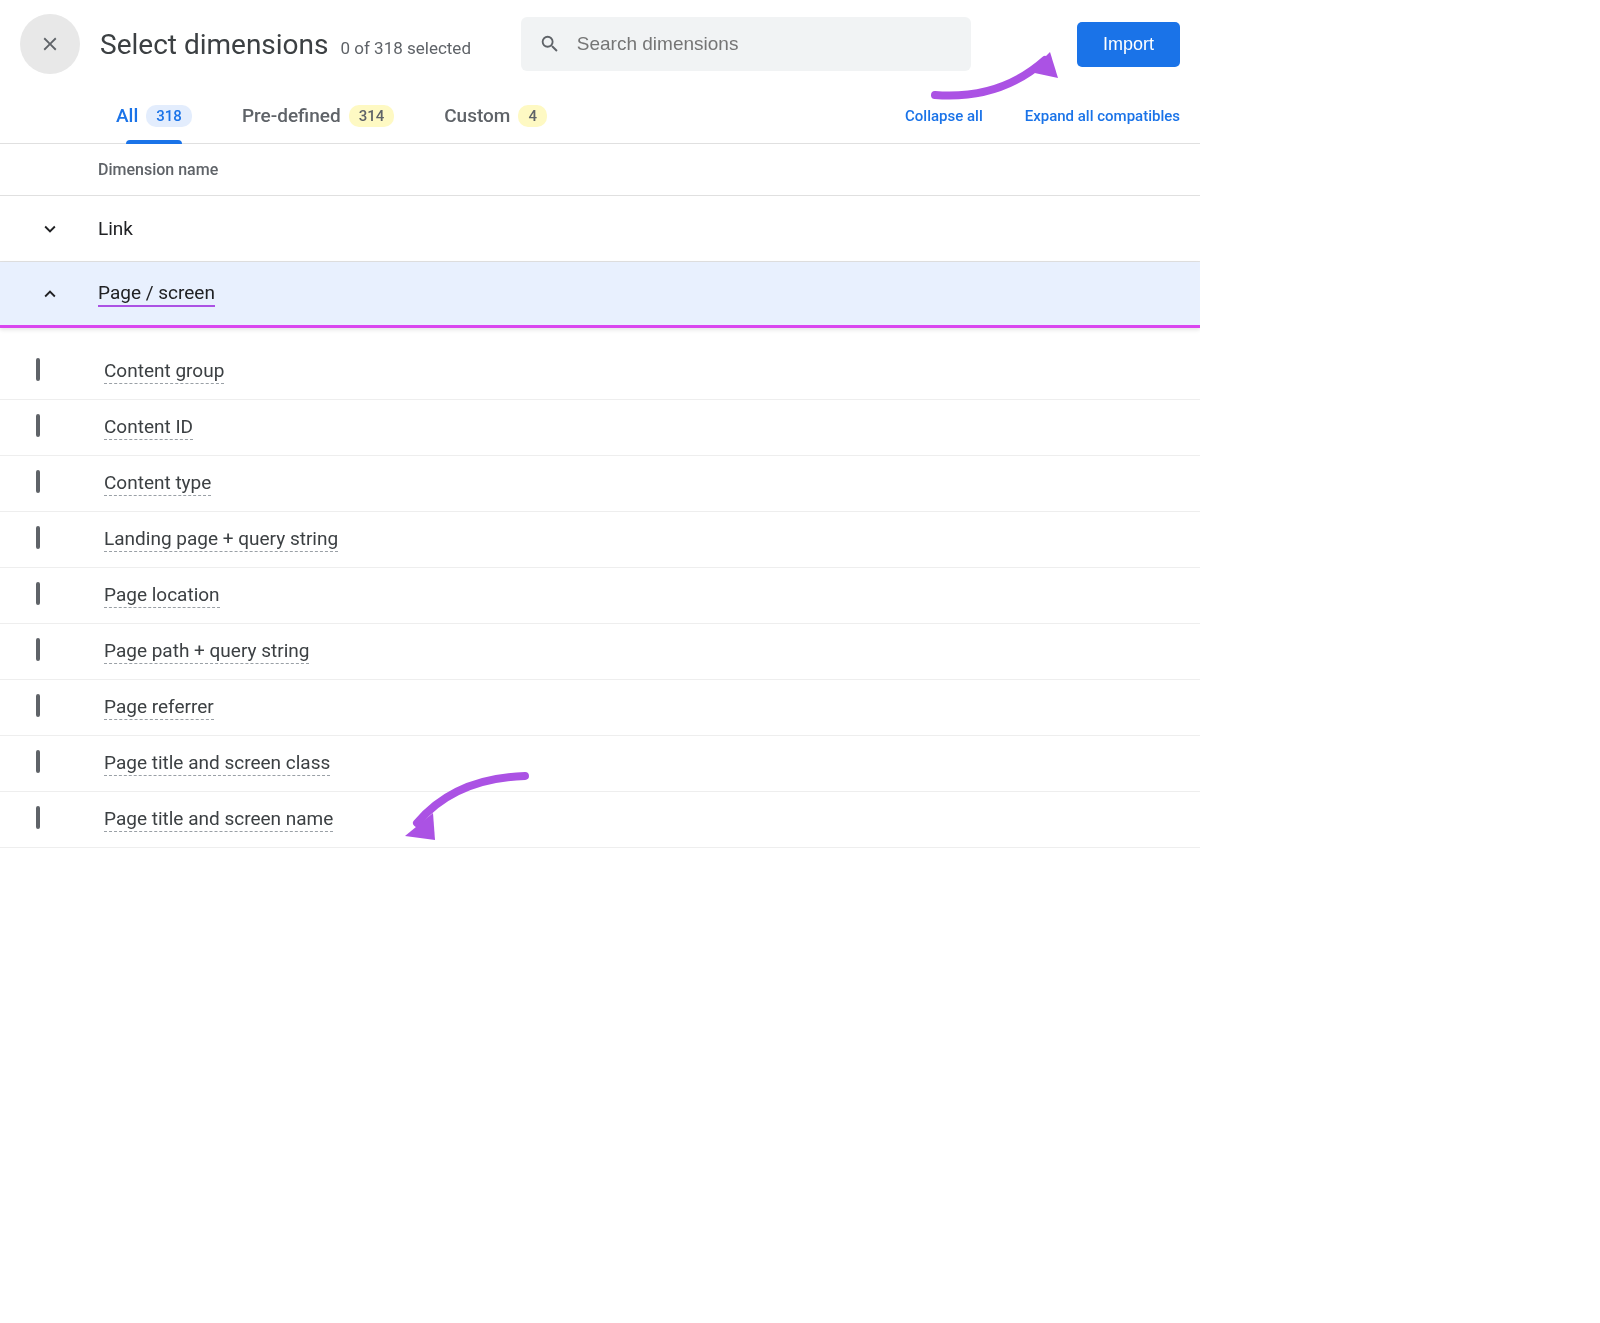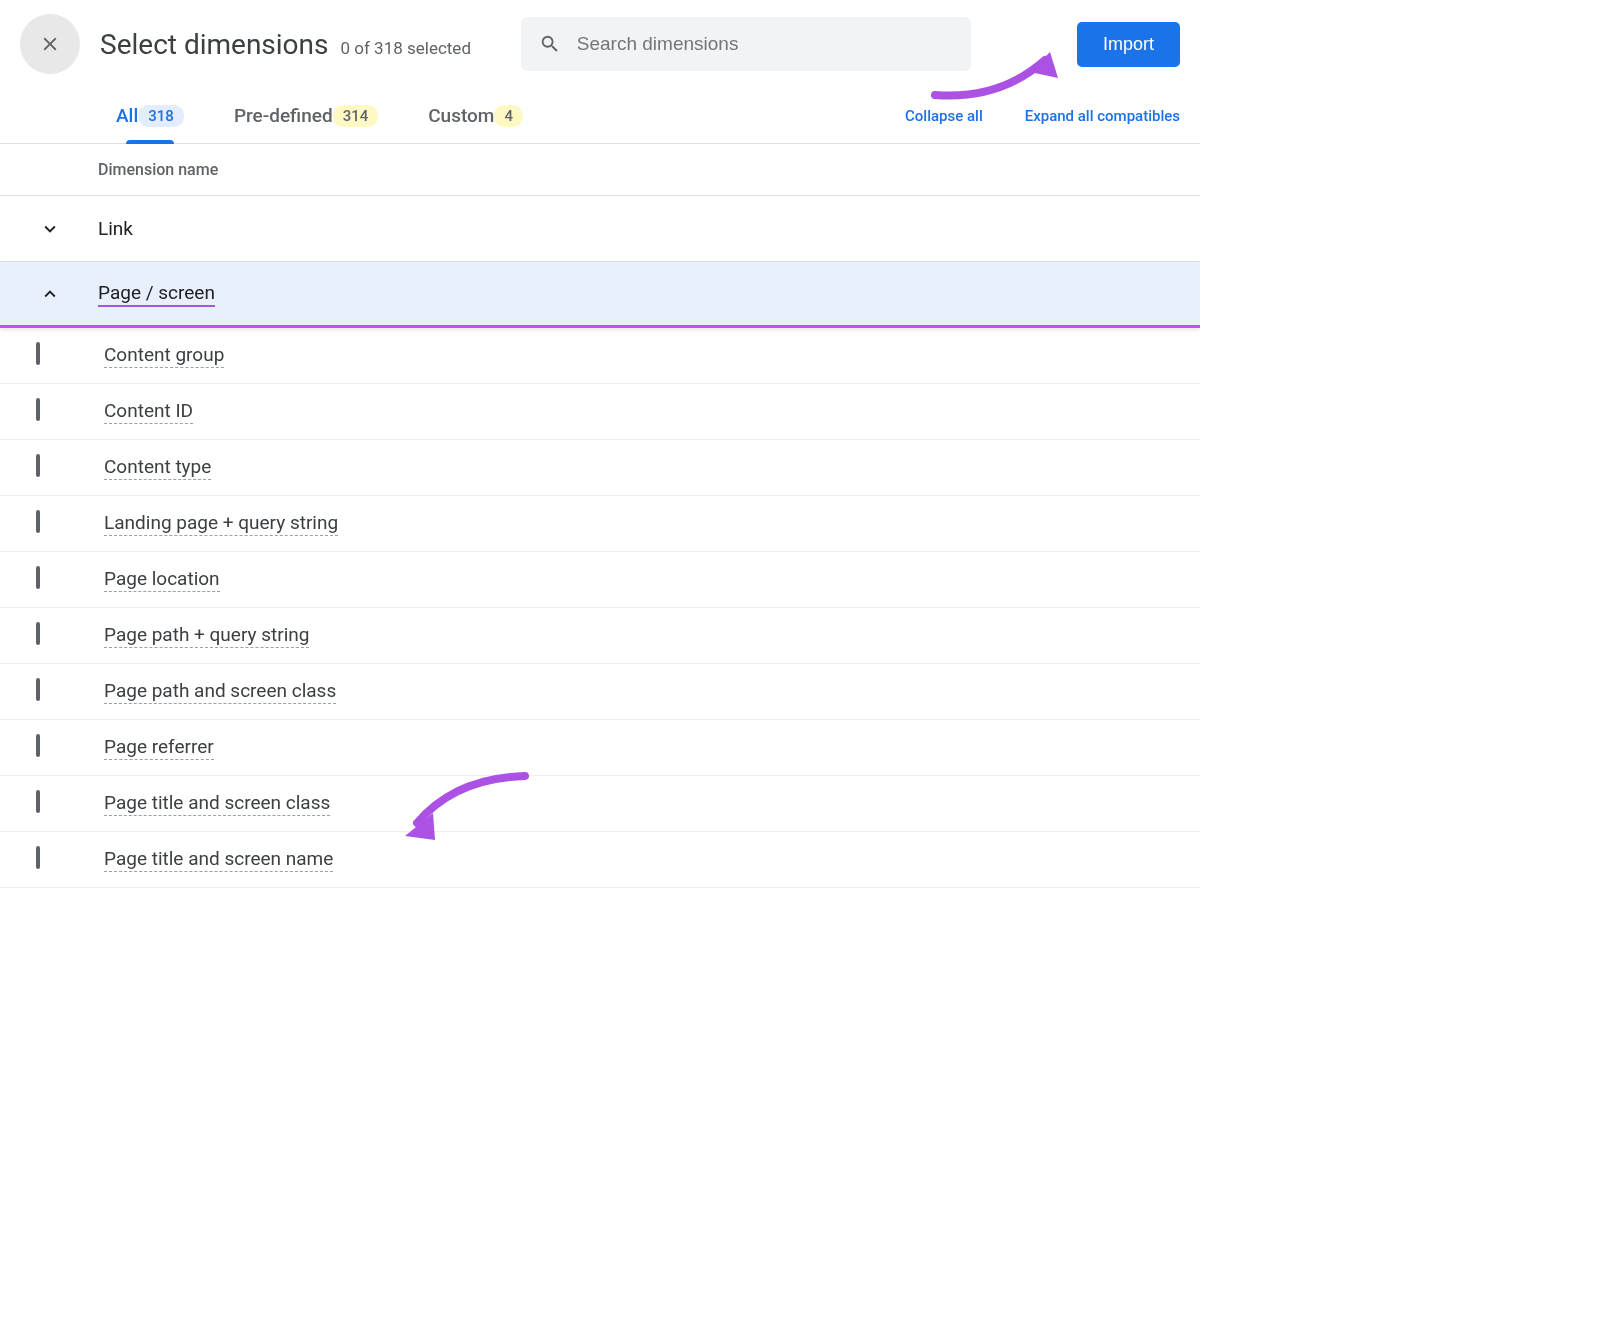--- a/index.html
+++ b/index.html
@@ -53,21 +53,21 @@
     cursor: pointer;
     margin-left: auto;
   }
   .tabs-row {
     display: flex; align-items: center;
     padding: 0 20px 0 116px;
     height: 56px;
     border-bottom: 1px solid #e0e0e0;
   }
   .tab {
-    display: flex; align-items: center; 
+    display: flex; align-items: center; gap: 8px;
     margin-right: 50px;
     font-size: 19px; font-weight: 500;
     color: #5f6368;
     cursor: pointer;
     height: 100%;
     position: relative;
   }
   .tab.active { color: #1a73e8; }
   .tab.active::after {
     content: ''; position: absolute; bottom: -1px; left: 10px; right: 10px;
@@ -148,21 +148,21 @@
     display: flex; align-items: center; justify-content: center;
   }
   .checkbox.checked svg { width: 16px; height: 16px; }
   .ripple {
     position: absolute; top: 50%; left: 50%;
     transform: translate(-50%, -50%);
     width: 52px; height: 52px; border-radius: 50%;
     background: rgba(26,115,232,0.2);
   }
   .items-container .item-row { margin-left: 0; padding-left: 36px; }
-  .items-container { padding-left: 0; }
+  .items-container { padding-left: 0; margin-top: 16px; }
   .arrow-annotation { position: absolute; pointer-events: none; }
 </style>
 </head>
 <body>
 
 <div class="header">
   <div class="close-btn">
     <svg viewBox="0 0 24 24">
         <path fill="#5f6368" d="M19 6.41 17.59 5 12 10.59 6.41 5 5 6.41 10.59 12 5 17.59 6.41 19 12 13.41 17.59 19 19 17.59 13.41 12z"></path>
       </svg>
@@ -237,24 +237,20 @@
     <div class="item-row">
       <span class="checkbox-wrap"><span class="checkbox"></span></span>
       <span class="item-label">Page location</span>
     </div>
     <div class="item-row">
       <span class="checkbox-wrap"><span class="checkbox"></span></span>
       <span class="item-label">Page path + query string</span>
     </div>
     <div class="item-row">
       <span class="checkbox-wrap"><span class="checkbox"></span></span>
-      <span class="item-label">Page path and screen class</span>
-    </div>
-    <div class="item-row">
-      <span class="checkbox-wrap"><span class="checkbox"></span></span>
       <span class="item-label">Page referrer</span>
     </div>
     <div class="item-row">
       <span class="checkbox-wrap"><span class="checkbox"></span></span>
       <span class="item-label">Page title and screen class</span>
     </div>
     <div class="item-row">
       <span class="checkbox-wrap"><span class="checkbox"></span></span>
       <span class="item-label">Page title and screen name</span>
     </div>

